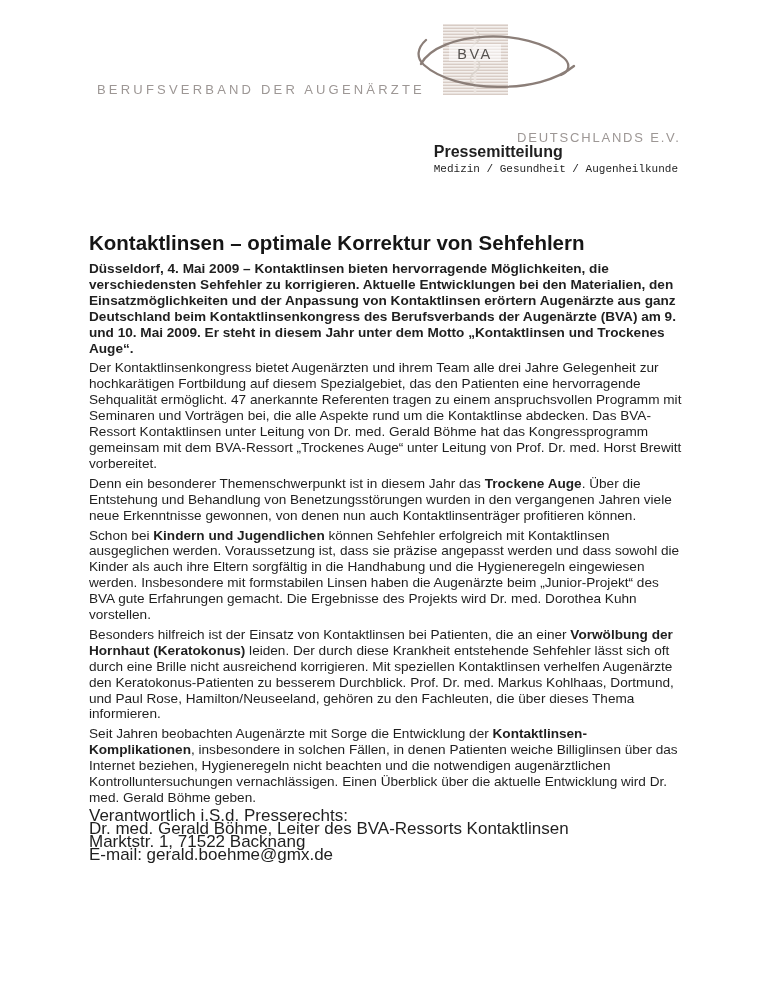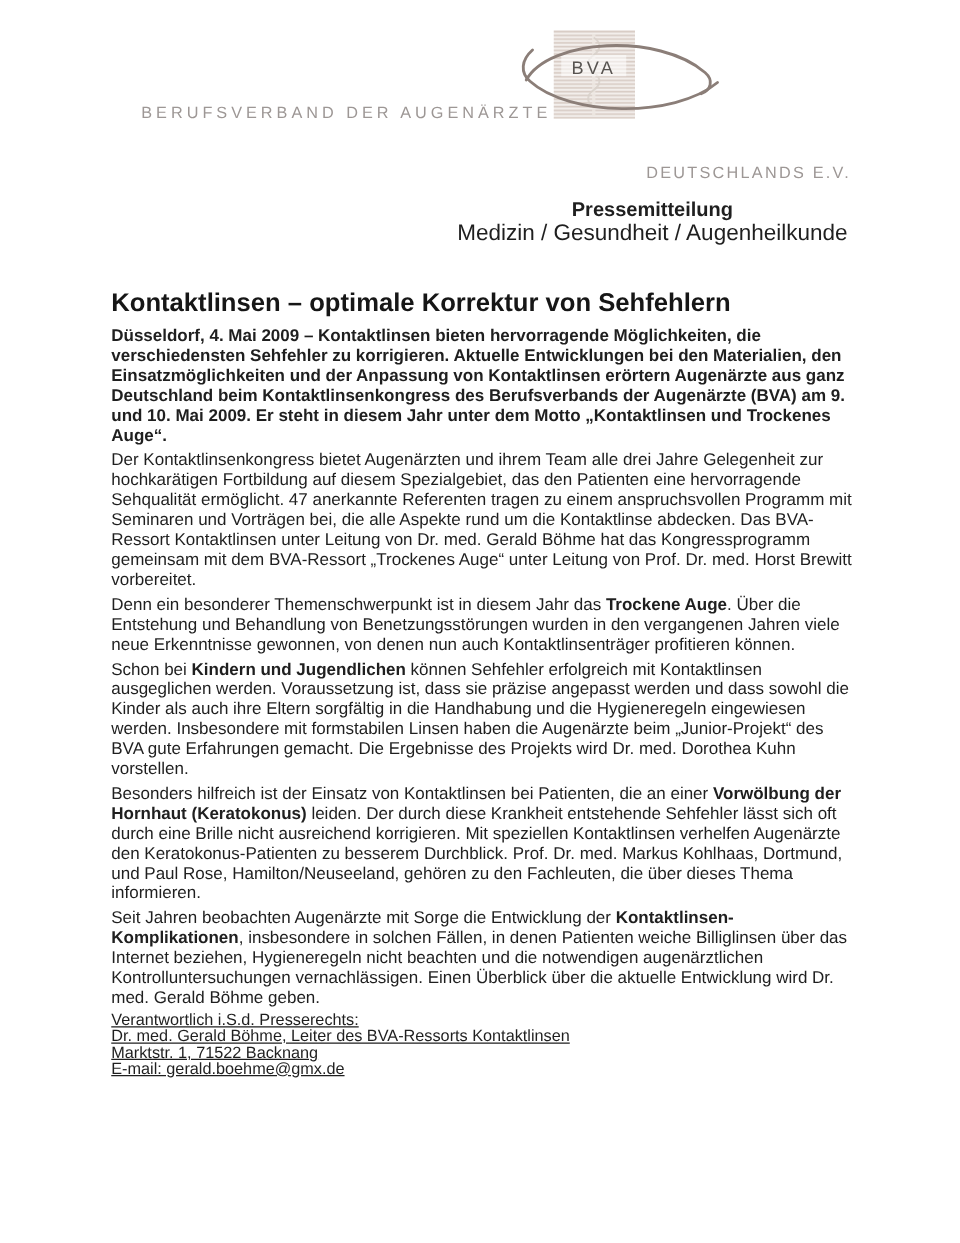--- a/index.html
+++ b/index.html
@@ -11,48 +11,48 @@
     position:relative;
     overflow:hidden;
   }
   
   .letterhead{position:absolute;left:0;top:0;width:740px;height:120px;}
   .org-text{
     position:absolute;top:82px;
     font-size:13px;color:#9d9795;
     letter-spacing:3.2px;white-space:nowrap;
   }
-  .org-text.left{left:113px;}
+  .org-text.left{left:97px;}
   .org-text.right{left:517px;letter-spacing:1.8px;margin-top:48px;}
   .logo-svg{position:absolute;left:415px;top:18px;width:170px;height:86px;}
   
   .meta{
-    position:absolute;top:160px;right:90px;
-    text-align:center;
+    position:absolute;top:143px;right:90px;
+    text-align:left;
   }
   .meta .doc-type{font-size:16px;font-weight:bold;line-height:18px;}
-  .meta .doc-subject{font-size:18px;line-height:17px;}
+  .meta .doc-subject{font-size:11px;line-height:17px;font-family:Liberation Mono, monospace;}
   
   .article{
     position:absolute;left:89px;top:231px;width:596px;
   }
   .article h1{
     margin:0 0 6px 0;
     font-size:20.5px;line-height:24px;font-weight:bold;color:#161616;
   }
   .article p{
     margin:0 0 4px 0;
     font-size:13.6px;line-height:15.9px;
   }
   .article p.lead{font-weight:bold;}
   .article b{font-weight:bold;}
   
   .press-contact{
     margin-top:3px;
-    font-size:13px;line-height:12.9px;text-decoration:underline;
+    font-size:17px;line-height:12.9px;
   }
 </style>
 </head>
 <body>
 
 <div class="letterhead">
 
   <svg class="logo-svg" viewBox="0 0 170 86" aria-hidden="true">
     <defs>
       <pattern id="stripes" width="4" height="3" patternUnits="userSpaceOnUse">

